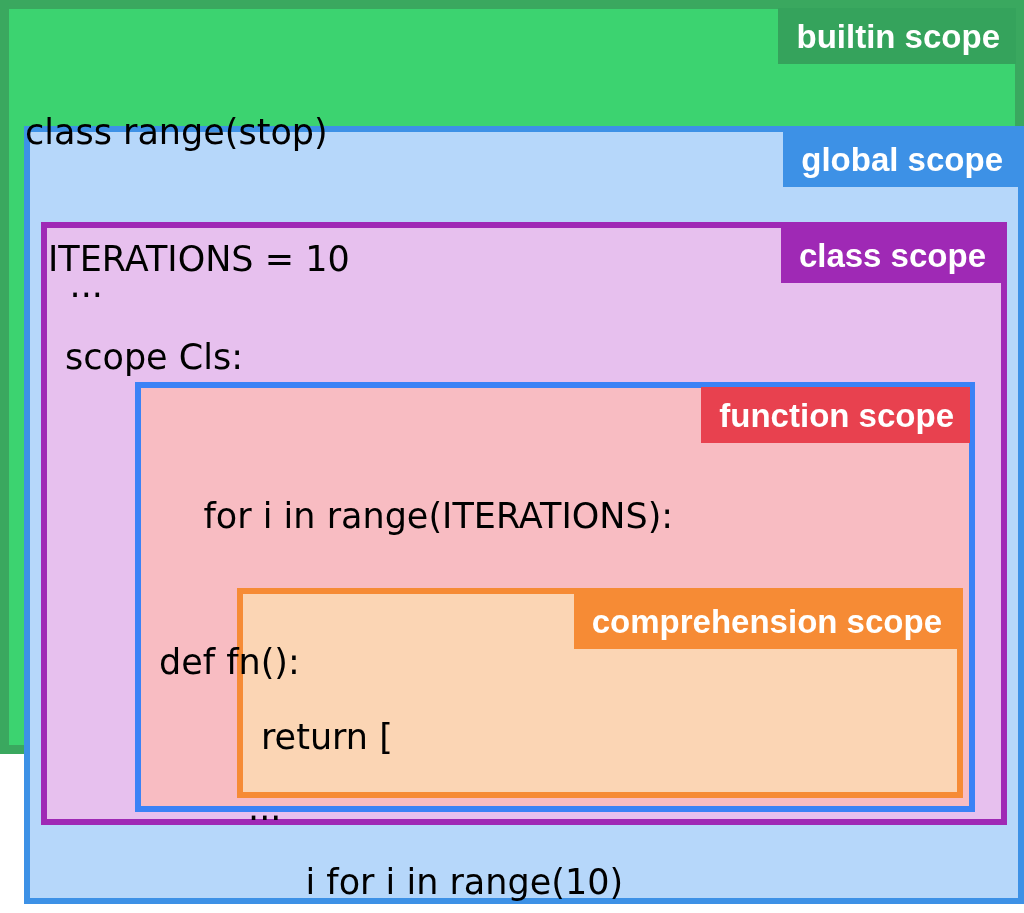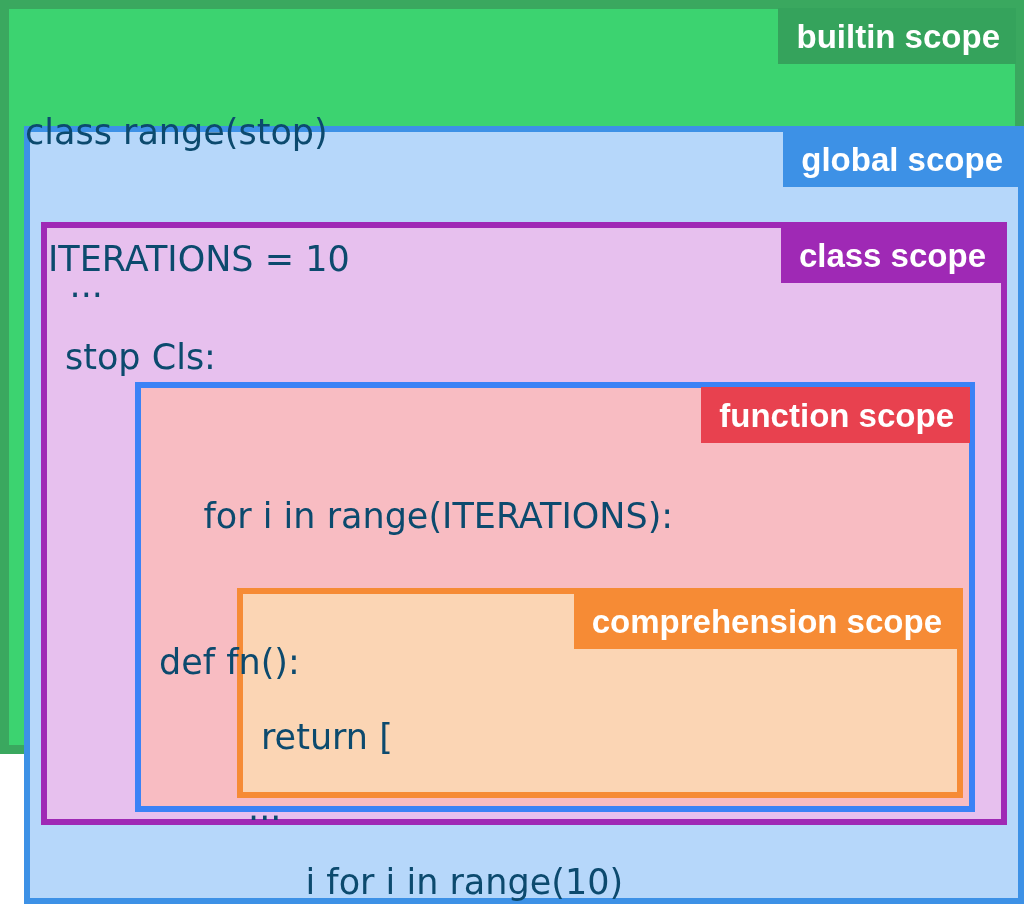--- a/index.html
+++ b/index.html
@@ -37,21 +37,21 @@
     display: flex;
     align-items: center;
     justify-content: flex-start;
     z-index: 5;
   }
 
   .code-block {
     position: relative;
     z-index: 1;
     font-family: "DejaVu Sans", sans-serif;
-    color: #0c4a6e;
+    color: #000000;
     white-space: pre;
     line-height: 1.32;
   }
   .code-line {
     white-space: pre;
   }
 
   
   #builtin-scope {
     left: 0px;
@@ -203,21 +203,21 @@
 
       <div class="code-block" id="global-code-top">
         <div class="code-line">ITERATIONS = 10</div>
       </div>
 
       <div class="scope" id="class-scope">
 
         <div class="scope-tab">class scope</div>
 
         <div class="code-block" id="class-code-top">
-          <div class="code-line">stop Cls:</div>
+          <div class="code-line">scope Cls:</div>
         </div>
 
         <div class="scope" id="function-scope">
 
           <div class="scope-tab">function scope</div>
 
           <div class="code-block" id="function-code-top">
             <div class="code-line">    for i in range(ITERATIONS):</div>
             <div class="code-line">def fn():</div>
             <div class="code-line">        ...</div>

